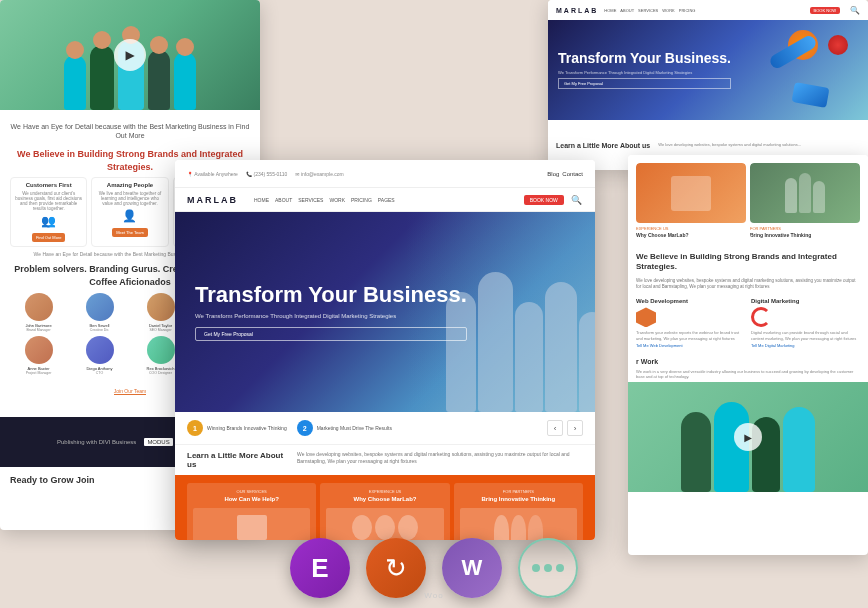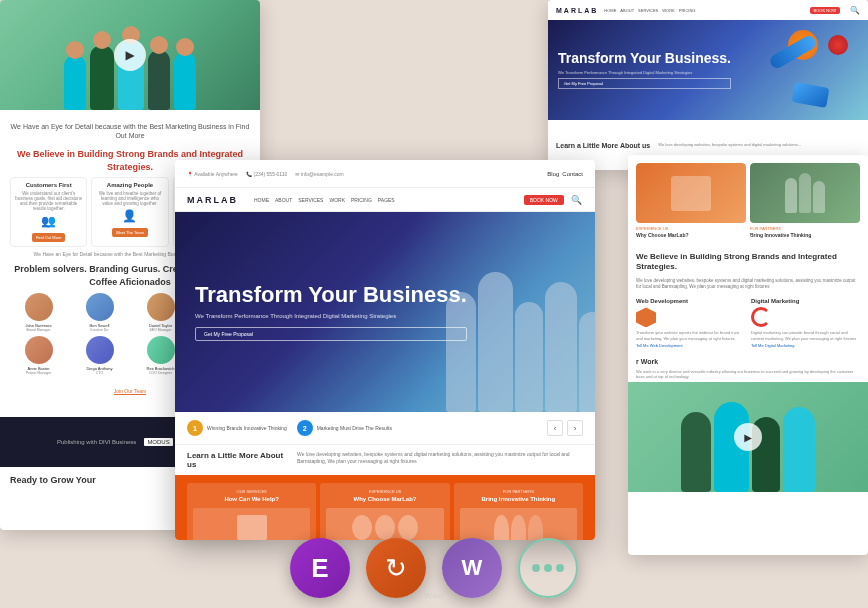--- a/index.html
+++ b/index.html
@@ -888,21 +888,21 @@
       <div class="footer-logo">
         <span style="background:#fff;color:#333;padding:1px 3px;font-size:6px;border-radius:1px;">MODUS</span>
       </div>
       <div style="display:flex;gap:3px;">
         <span style="color:#aaa;font-size:7px;">f</span>
         <span style="color:#aaa;font-size:7px;">t</span>
         <span style="color:#aaa;font-size:7px;">in</span>
         <span style="color:#aaa;font-size:7px;">g</span>
       </div>
     </div>
-    <div class="left-bottom-text">Ready to Grow Your</div>
+    <div class="left-bottom-text">Ready to Grow Join</div>
   </div>
 
   <div class="screenshot-top-right">
     <div class="tr-nav">
       <div class="tr-logo">MARLAB</div>
       <div class="tr-nav-links">
         <span>HOME</span>
         <span>ABOUT</span>
         <span>SERVICES</span>
         <span>WORK</span>

